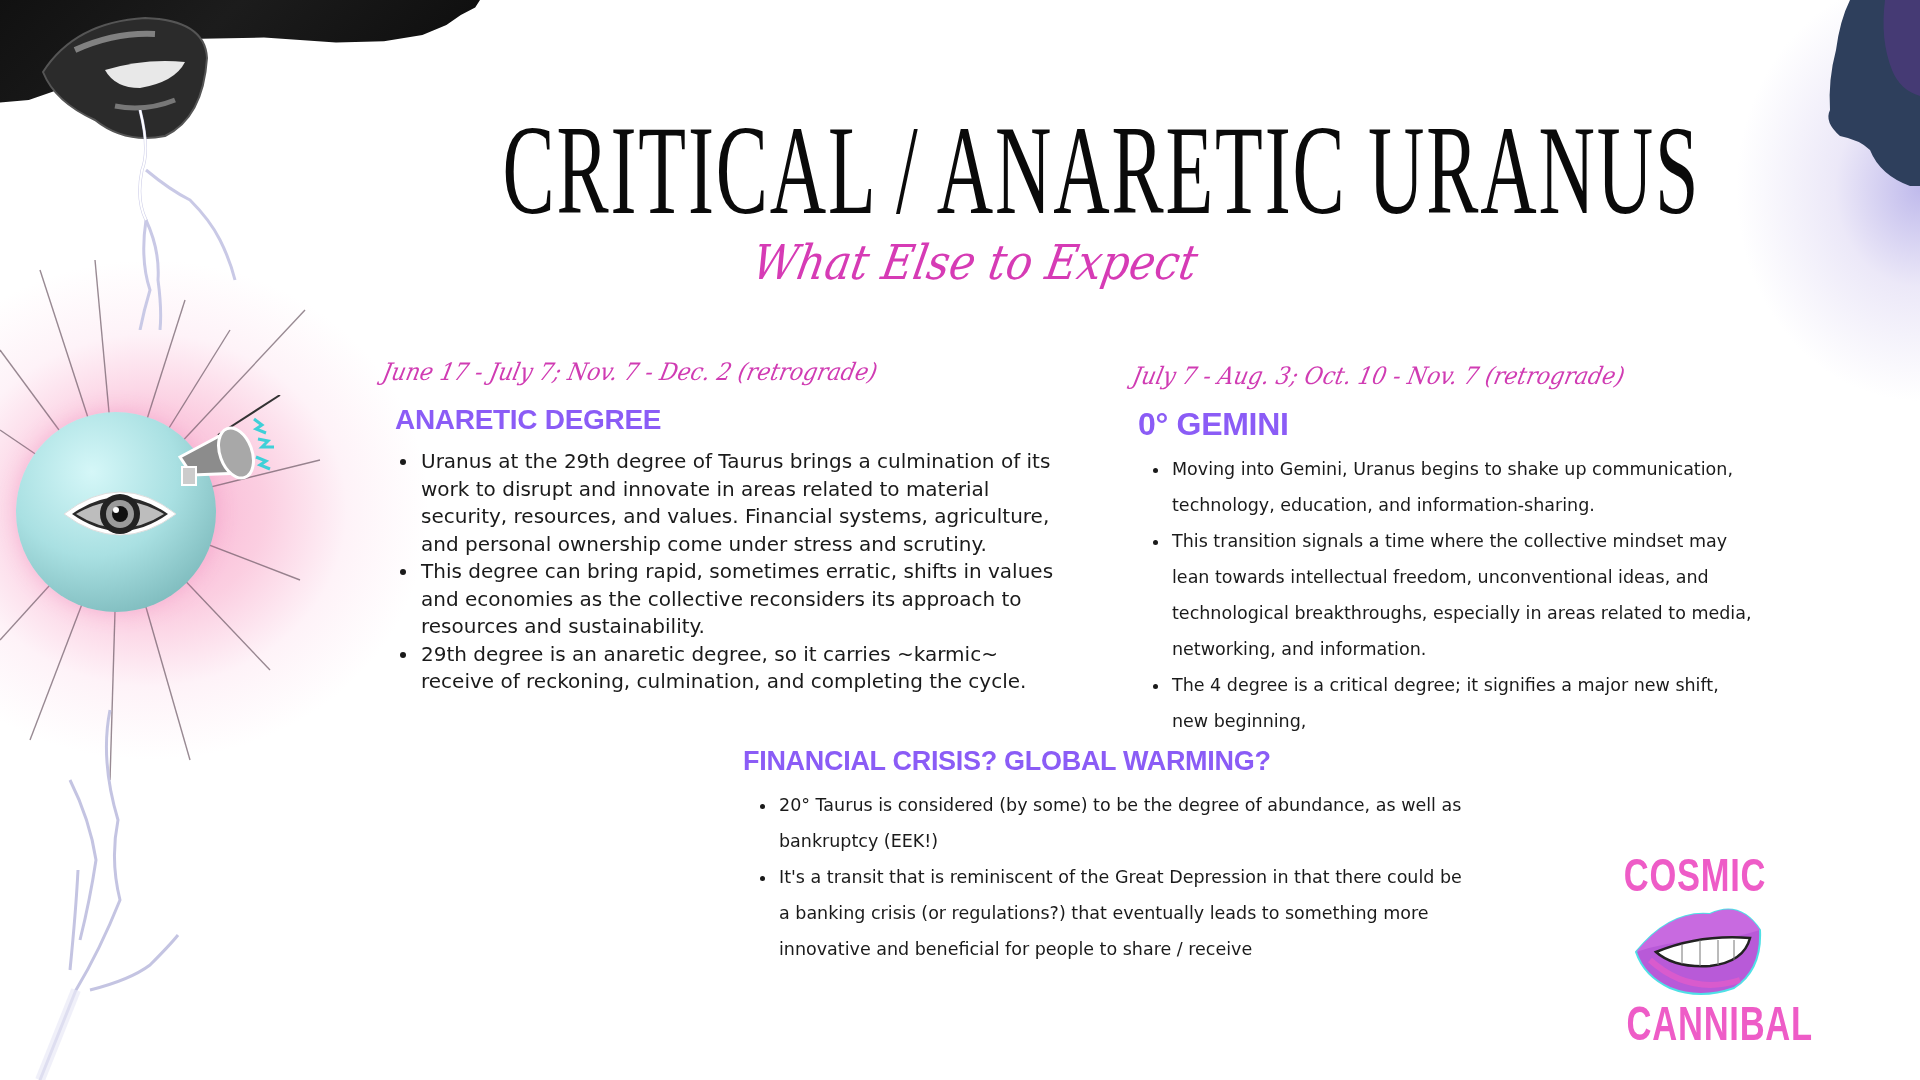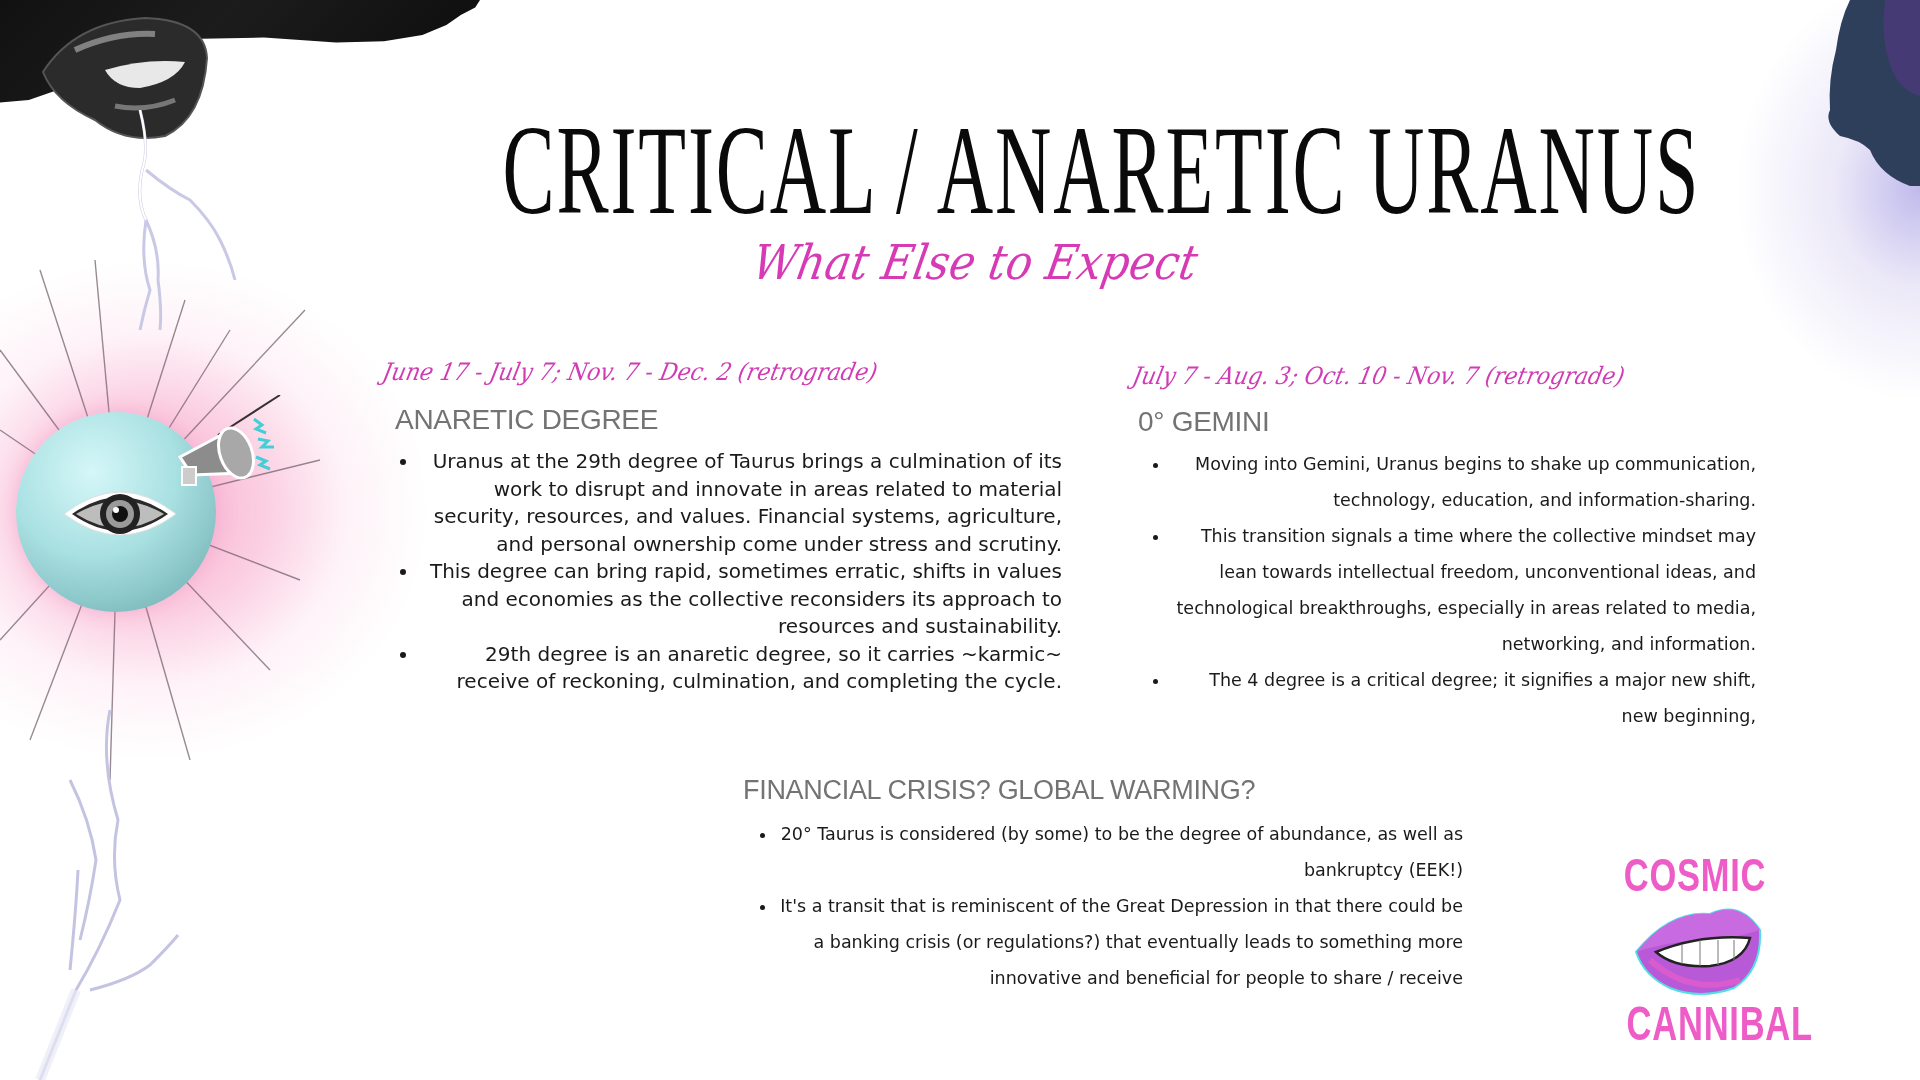--- a/index.html
+++ b/index.html
@@ -55,37 +55,37 @@
     font-size: 48px; line-height: 1.1; color: #d63bb5;
     transform: skewX(-10deg) scaleX(0.9); transform-origin: left top;
     white-space: nowrap;
   }
   .dates {
     font-family: "DejaVu Serif", serif; font-style: italic;
     font-size: 24px; color: #d03cb3; white-space: nowrap;
     transform: skewX(-12deg) scaleX(0.92); transform-origin: left top;
   }
   .heading {
-    font-family: "Liberation Sans", sans-serif; font-weight: normal;
-    color: #737373; white-space: nowrap; letter-spacing: -0.3px;
+    font-family: "Liberation Sans", sans-serif; font-weight: bold;
+    color: #8b5cf6; white-space: nowrap; letter-spacing: -0.3px;
   }
   ul.bullets { margin: 0; padding: 0 0 0 27px; list-style: disc; }
-  ul.bullets li { margin: 0; padding-left: 2px; text-align: right; }
+  ul.bullets li { margin: 0; padding-left: 2px; }
   .col-left ul.bullets { font-size: 20px; line-height: 27.5px; }
   .col-right ul.bullets, .col-bottom ul.bullets { font-size: 17.5px; line-height: 36px; }
 
   .col-left { left: 392px; top: 358px; width: 670px; }
   .col-left .dates { margin-left: -6px; }
   .col-left .heading { font-size: 28px; margin: 18px 0 12px 3px; }
 
   .col-right { left: 1136px; top: 362px; width: 620px; }
-  .col-right .heading { font-size: 28px; margin: 16px 0 8px 2px; }
+  .col-right .heading { font-size: 32px; margin: 16px 0 8px 2px; }
   .col-right ul.bullets { padding-left: 34px; }
 
-  .col-bottom { left: 743px; top: 775px; width: 720px; }
+  .col-bottom { left: 743px; top: 746px; width: 720px; }
   .col-bottom .heading { font-size: 27px; margin: 0 0 10px 0; }
   .col-bottom ul.bullets { padding-left: 34px; }
 
   
   .logo { left: 1600px; top: 848px; width: 190px; height: 200px; }
   .logo-word {
     position: absolute; left: 0; width: 190px; text-align: center;
     font-family: "Liberation Sans", sans-serif; font-weight: bold;
     color: #ee5cc7; white-space: nowrap; letter-spacing: 1px;
   }

